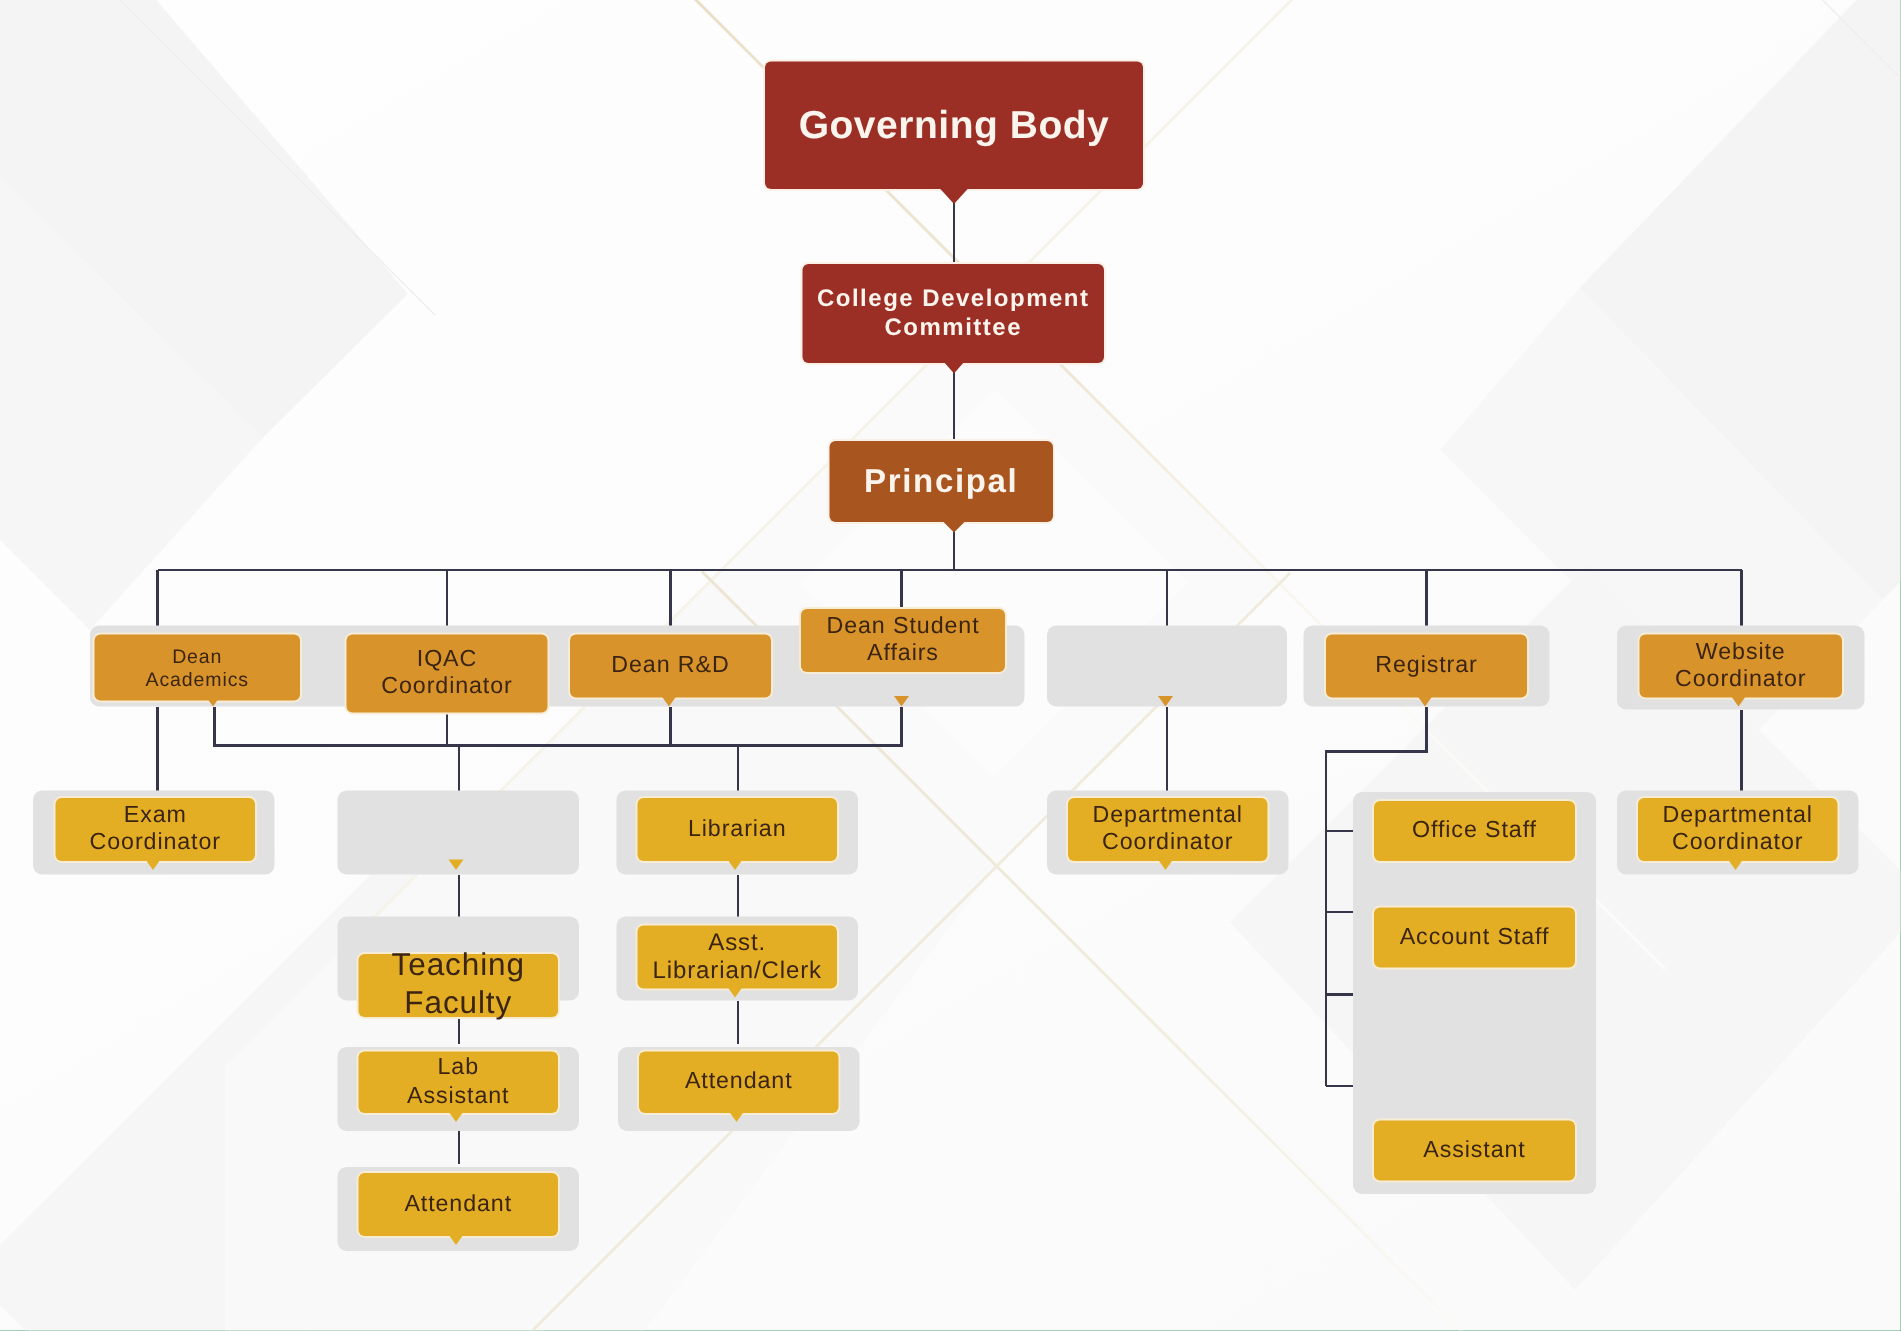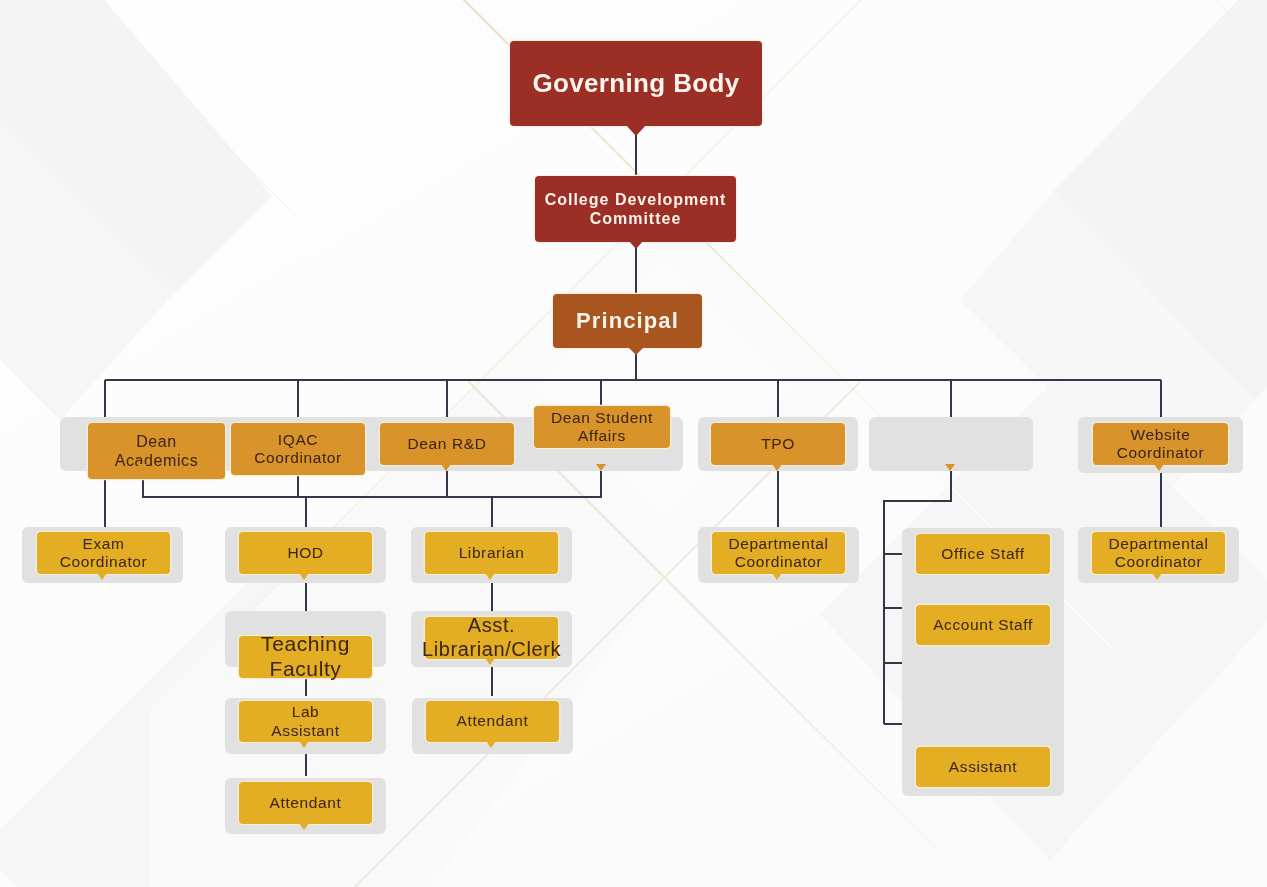--- a/index.html
+++ b/index.html
@@ -146,78 +146,75 @@
   <div class="tip" style="left:625.5px;top:125px;border-left:10.5px solid transparent;border-right:10.5px solid transparent;border-top:11px solid #9b2f25"></div>
   <div class="node red" style="left:535px;top:176px;width:201px;height:66px;font-size:16px;letter-spacing:1.0px">
     <span class="lbl">College Development
 Committee</span>
   </div>
   <div class="tip" style="left:629.0px;top:241px;border-left:7px solid transparent;border-right:7px solid transparent;border-top:8px solid #9b2f25"></div>
   <div class="node brown" style="left:553px;top:294px;width:149px;height:54px;font-size:22px;letter-spacing:1.1px">
     <span class="lbl">Principal</span>
   </div>
   <div class="tip" style="left:627.5px;top:347px;border-left:8px solid transparent;border-right:8px solid transparent;border-top:8px solid #a9551f"></div>
-  <div class="node amber" style="left:88px;top:423px;width:137px;height:56px;font-size:16px;letter-spacing:0.6px">
+  <div class="node amber" style="left:63px;top:423px;width:137px;height:44px;font-size:13px;letter-spacing:0.6px">
     <span class="lbl">Dean
 Academics</span>
   </div>
   <div class="tip" style="left:137.0px;top:464px;border-left:5.5px solid transparent;border-right:5.5px solid transparent;border-top:7px solid #d8932a"></div>
   <div class="node amber" style="left:231px;top:423px;width:134px;height:52px;font-size:15.5px;letter-spacing:0.6px">
     <span class="lbl">IQAC
 Coordinator</span>
   </div>
   <div class="tip" style="left:291.5px;top:464px;border-left:5.5px solid transparent;border-right:5.5px solid transparent;border-top:7px solid #d8932a"></div>
   <div class="node amber" style="left:380px;top:423px;width:134px;height:42px;font-size:15.5px;letter-spacing:0.6px">
     <span class="lbl">Dean R&amp;D</span>
   </div>
   <div class="tip" style="left:440.5px;top:464px;border-left:5.5px solid transparent;border-right:5.5px solid transparent;border-top:7px solid #d8932a"></div>
   <div class="node amber" style="left:534px;top:406px;width:136px;height:42px;font-size:15.5px;letter-spacing:0.6px">
     <span class="lbl">Dean Student
 Affairs</span>
   </div>
   <div class="tip" style="left:595.5px;top:464px;border-left:5.5px solid transparent;border-right:5.5px solid transparent;border-top:7px solid #d8932a"></div>
-  <div class="node amber" style="left:711px;top:423px;width:134px;height:42px;font-size:15.5px;letter-spacing:0.6px">
-    <span class="lbl">TPO</span>
-  </div>
   <div class="tip" style="left:771.5px;top:464px;border-left:5.5px solid transparent;border-right:5.5px solid transparent;border-top:7px solid #d8932a"></div>
+  <div class="node amber" style="left:884px;top:423px;width:134px;height:42px;font-size:15.5px;letter-spacing:0.6px">
+    <span class="lbl">Registrar</span>
+  </div>
   <div class="tip" style="left:944.5px;top:464px;border-left:5.5px solid transparent;border-right:5.5px solid transparent;border-top:7px solid #d8932a"></div>
   <div class="node amber" style="left:1093px;top:423px;width:135px;height:42px;font-size:15.5px;letter-spacing:0.6px">
     <span class="lbl">Website
 Coordinator</span>
   </div>
   <div class="tip" style="left:1154.0px;top:464px;border-left:5.5px solid transparent;border-right:5.5px solid transparent;border-top:7px solid #d8932a"></div>
   <div class="node amber2" style="left:37px;top:532px;width:133px;height:42px;font-size:15.5px;letter-spacing:0.6px">
     <span class="lbl">Exam
 Coordinator</span>
   </div>
   <div class="tip" style="left:97.0px;top:573px;border-left:5.5px solid transparent;border-right:5.5px solid transparent;border-top:7px solid #e3ae24"></div>
-  <div class="node amber2" style="left:239px;top:532px;width:133px;height:42px;font-size:15.5px;letter-spacing:0.6px">
-    <span class="lbl">HOD</span>
-  </div>
   <div class="tip" style="left:299.0px;top:573px;border-left:5.5px solid transparent;border-right:5.5px solid transparent;border-top:7px solid #e3ae24"></div>
   <div class="node amber2" style="left:425px;top:532px;width:133px;height:42px;font-size:15.5px;letter-spacing:0.6px">
     <span class="lbl">Librarian</span>
   </div>
   <div class="tip" style="left:485.0px;top:573px;border-left:5.5px solid transparent;border-right:5.5px solid transparent;border-top:7px solid #e3ae24"></div>
   <div class="node amber2" style="left:712px;top:532px;width:133px;height:42px;font-size:15.5px;letter-spacing:0.6px">
     <span class="lbl">Departmental
 Coordinator</span>
   </div>
   <div class="tip" style="left:772.0px;top:573px;border-left:5.5px solid transparent;border-right:5.5px solid transparent;border-top:7px solid #e3ae24"></div>
   <div class="node amber2" style="left:1092px;top:532px;width:133px;height:42px;font-size:15.5px;letter-spacing:0.6px">
     <span class="lbl">Departmental
 Coordinator</span>
   </div>
   <div class="tip" style="left:1152.0px;top:573px;border-left:5.5px solid transparent;border-right:5.5px solid transparent;border-top:7px solid #e3ae24"></div>
   <div class="node amber2" style="left:239px;top:636px;width:133px;height:42px;font-size:21px;letter-spacing:0.6px">
     <span class="lbl">Teaching
 Faculty</span>
   </div>
   <div class="tip" style="left:299.0px;top:658px;border-left:5.5px solid transparent;border-right:5.5px solid transparent;border-top:7px solid #e3ae24"></div>
-  <div class="node amber2" style="left:425px;top:617px;width:133px;height:42px;font-size:20px;letter-spacing:0.6px">
+  <div class="node amber2" style="left:425px;top:617px;width:133px;height:42px;font-size:16px;letter-spacing:0.6px">
     <span class="lbl">Asst.
 Librarian/Clerk</span>
   </div>
   <div class="tip" style="left:485.0px;top:658px;border-left:5.5px solid transparent;border-right:5.5px solid transparent;border-top:7px solid #e3ae24"></div>
   <div class="node amber2" style="left:239px;top:701px;width:133px;height:41px;font-size:15.5px;letter-spacing:0.6px">
     <span class="lbl">Lab
 Assistant</span>
   </div>
   <div class="tip" style="left:299.0px;top:741px;border-left:5.5px solid transparent;border-right:5.5px solid transparent;border-top:7px solid #e3ae24"></div>
   <div class="node amber2" style="left:426px;top:701px;width:133px;height:41px;font-size:15.5px;letter-spacing:0.6px">

